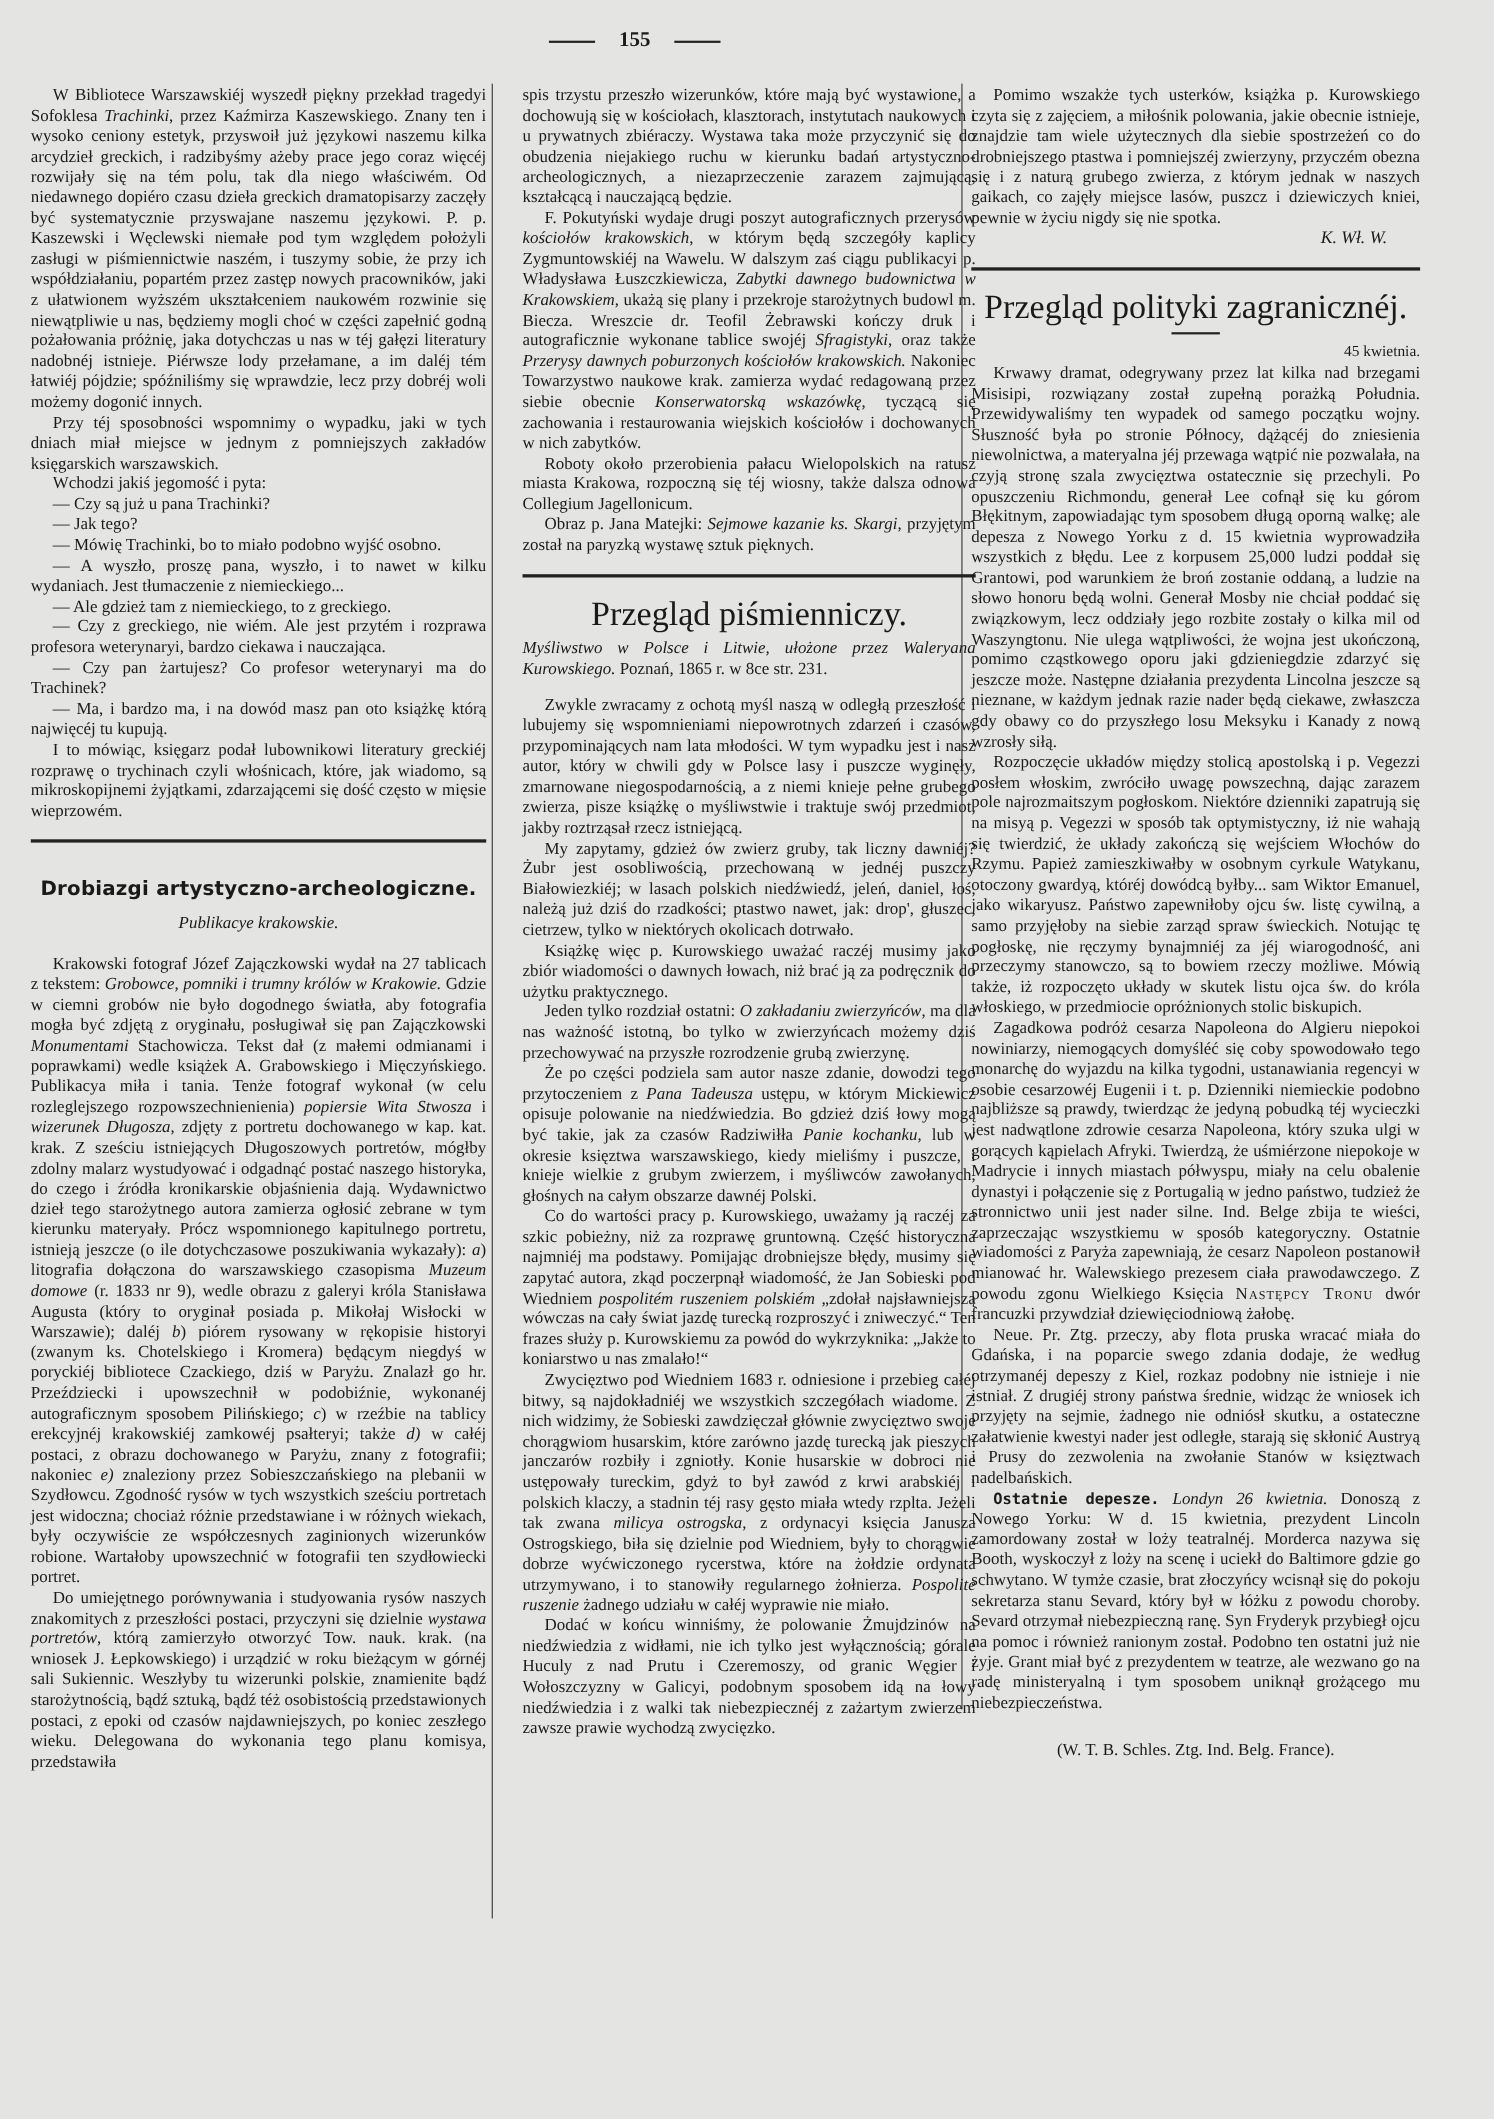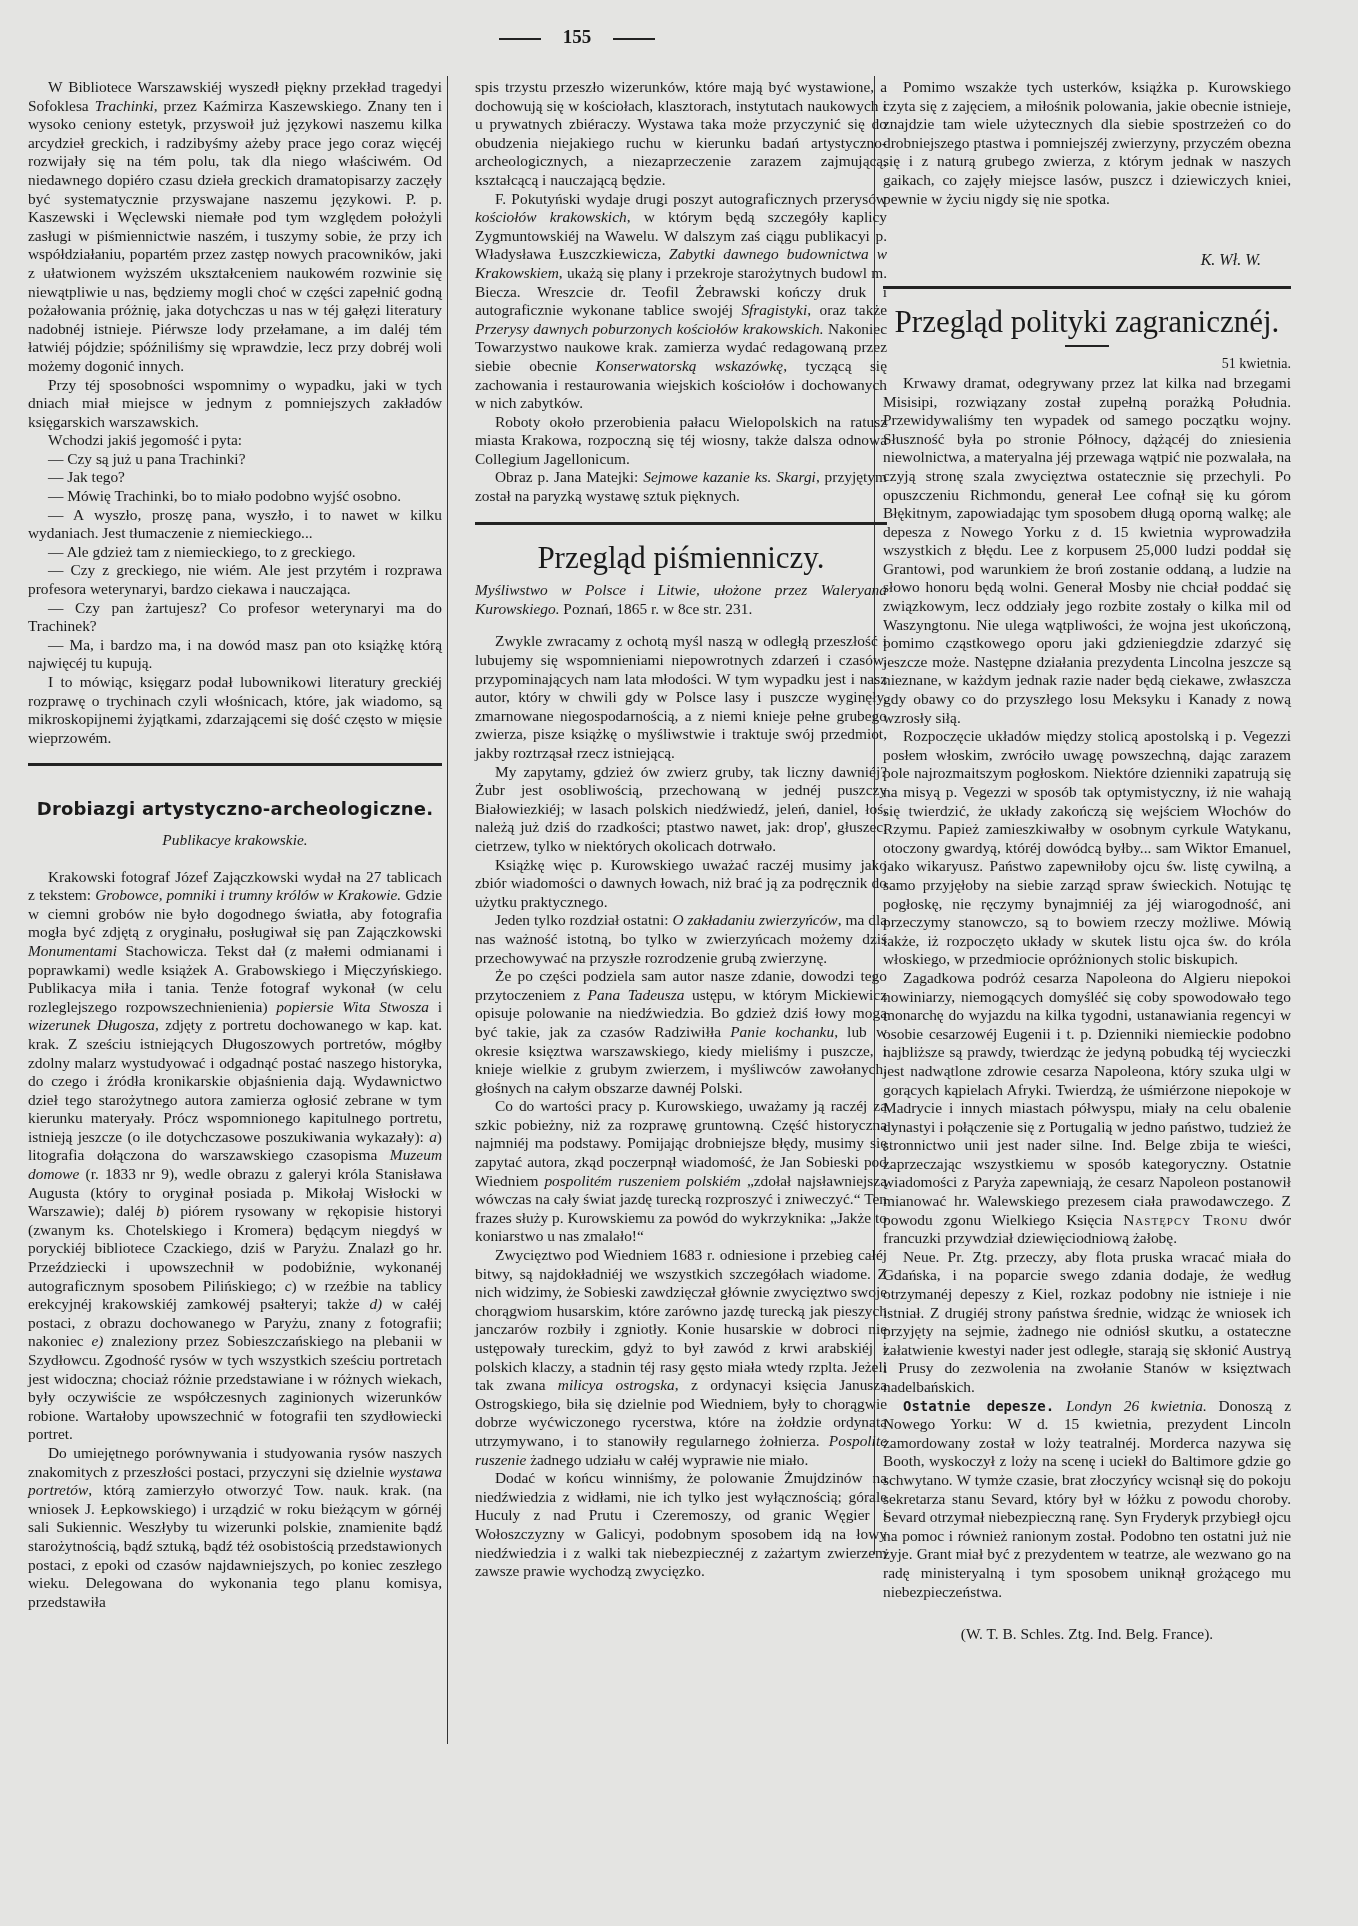--- a/index.html
+++ b/index.html
@@ -30,21 +30,21 @@
   .section-title-bold {
     font-family: "DejaVu Sans", sans-serif; font-weight: bold; font-size: 18px;
     text-align: center; margin: 34px 0 12px 0; letter-spacing: 0.2px;
   }
   .section-title-large {
     font-size: 31px; text-align: center; margin: 24px 0 14px 0; font-weight: normal;
   }
   .subhead { text-align: center; font-style: italic; margin: 8px 0 18px 0; }
   .hrule { border-top: 3px solid #222; margin: 16px 0 0 0; }
   .short-rule { width: 44px; border-top: 2px solid #222; margin: 6px auto 8px auto; }
-  .signature { text-align: right; font-style: italic; padding-right: 30px; font-size: 16px; margin-top: 43px; }
+  .signature { text-align: right; font-style: italic; padding-right: 30px; font-size: 16px; }
   .dateline { text-align: right; font-size: 14px; }
   .biblio { text-indent: 0; margin-bottom: 14px; }
   .source { text-align: center; text-indent: 0; margin-top: 24px; }
   .spaced { font-family: "DejaVu Sans Mono", monospace; font-weight: bold; font-size: 14px; }
   .sc { font-variant: small-caps; letter-spacing: 1px; }
 </style>
 </head>
 <body>
 
 <div class="page-header">
@@ -101,21 +101,21 @@
 </div>
 
 <div class="col" id="col-right">
   <div>
       <p>Pomimo wszakże tych usterków, książka p. Kurowskiego czyta się z zajęciem, a miłośnik polowania, jakie obecnie istnieje, znajdzie tam wiele użytecznych dla siebie spostrzeżeń co do drobniejszego ptastwa i pomniejszéj zwierzyny, przyczém obezna się i z naturą grubego zwierza, z którym jednak w naszych gaikach, co zajęły miejsce lasów, puszcz i dziewiczych kniei, pewnie w życiu nigdy się nie spotka.</p>
     </div>
   <div class="signature">K. Wł. W.</div>
   <div class="hrule"></div>
   <div class="section-title-large">Przegląd polityki zagranicznéj.</div>
   <div class="short-rule"></div>
-  <div class="dateline">51 kwietnia.</div>
+  <div class="dateline">45 kwietnia.</div>
   <div>
       <p>Krwawy dramat, odegrywany przez lat kilka nad brzegami Misisipi, rozwiązany został zupełną porażką Południa. Przewidywaliśmy ten wypadek od samego początku wojny. Słuszność była po stronie Północy, dążącéj do zniesienia niewolnictwa, a materyalna jéj przewaga wątpić nie pozwalała, na czyją stronę szala zwycięztwa ostatecznie się przechyli. Po opuszczeniu Richmondu, generał Lee cofnął się ku górom Błękitnym, zapowiadając tym sposobem długą oporną walkę; ale depesza z Nowego Yorku z d. 15 kwietnia wyprowadziła wszystkich z błędu. Lee z korpusem 25,000 ludzi poddał się Grantowi, pod warunkiem że broń zostanie oddaną, a ludzie na słowo honoru będą wolni. Generał Mosby nie chciał poddać się związkowym, lecz oddziały jego rozbite zostały o kilka mil od Waszyngtonu. Nie ulega wątpliwości, że wojna jest ukończoną, pomimo cząstkowego oporu jaki gdzieniegdzie zdarzyć się jeszcze może. Następne działania prezydenta Lincolna jeszcze są nieznane, w każdym jednak razie nader będą ciekawe, zwłaszcza gdy obawy co do przyszłego losu Meksyku i Kanady z nową wzrosły siłą.</p>
       <p>Rozpoczęcie układów między stolicą apostolską i p. Vegezzi posłem włoskim, zwróciło uwagę powszechną, dając zarazem pole najrozmaitszym pogłoskom. Niektóre dzienniki zapatrują się na misyą p. Vegezzi w sposób tak optymistyczny, iż nie wahają się twierdzić, że układy zakończą się wejściem Włochów do Rzymu. Papież zamieszkiwałby w osobnym cyrkule Watykanu, otoczony gwardyą, któréj dowódcą byłby... sam Wiktor Emanuel, jako wikaryusz. Państwo zapewniłoby ojcu św. listę cywilną, a samo przyjęłoby na siebie zarząd spraw świeckich. Notując tę pogłoskę, nie ręczymy bynajmniéj za jéj wiarogodność, ani przeczymy stanowczo, są to bowiem rzeczy możliwe. Mówią także, iż rozpoczęto układy w skutek listu ojca św. do króla włoskiego, w przedmiocie opróżnionych stolic biskupich.</p>
       <p>Zagadkowa podróż cesarza Napoleona do Algieru niepokoi nowiniarzy, niemogących domyśléć się coby spowodowało tego monarchę do wyjazdu na kilka tygodni, ustanawiania regencyi w osobie cesarzowéj Eugenii i t. p. Dzienniki niemieckie podobno najbliższe są prawdy, twierdząc że jedyną pobudką téj wycieczki jest nadwątlone zdrowie cesarza Napoleona, który szuka ulgi w gorących kąpielach Afryki. Twierdzą, że uśmiérzone niepokoje w Madrycie i innych miastach półwyspu, miały na celu obalenie dynastyi i połączenie się z Portugalią w jedno państwo, tudzież że stronnictwo unii jest nader silne. Ind. Belge zbija te wieści, zaprzeczając wszystkiemu w sposób kategoryczny. Ostatnie wiadomości z Paryża zapewniają, że cesarz Napoleon postanowił mianować hr. Walewskiego prezesem ciała prawodawczego. Z powodu zgonu Wielkiego Księcia <span class="sc">Następcy Tronu</span> dwór francuzki przywdział dziewięciodniową żałobę.</p>
       <p>Neue. Pr. Ztg. przeczy, aby flota pruska wracać miała do Gdańska, i na poparcie swego zdania dodaje, że według otrzymanéj depeszy z Kiel, rozkaz podobny nie istnieje i nie istniał. Z drugiéj strony państwa średnie, widząc że wniosek ich przyjęty na sejmie, żadnego nie odniósł skutku, a ostateczne załatwienie kwestyi nader jest odległe, starają się skłonić Austryą i Prusy do zezwolenia na zwołanie Stanów w księztwach nadelbańskich.</p>
       <p><span class="spaced">Ostatnie depesze.</span> <i>Londyn 26 kwietnia.</i> Donoszą z Nowego Yorku: W d. 15 kwietnia, prezydent Lincoln zamordowany został w loży teatralnéj. Morderca nazywa się Booth, wyskoczył z loży na scenę i uciekł do Baltimore gdzie go schwytano. W tymże czasie, brat złoczyńcy wcisnął się do pokoju sekretarza stanu Sevard, który był w łóżku z powodu choroby. Sevard otrzymał niebezpieczną ranę. Syn Fryderyk przybiegł ojcu na pomoc i również ranionym został. Podobno ten ostatni już nie żyje. Grant miał być z prezydentem w teatrze, ale wezwano go na radę ministeryalną i tym sposobem uniknął grożącego mu niebezpieczeństwa.</p>
     </div>
   <p class="source">(W. T. B. Schles. Ztg. Ind. Belg. France).</p>
 </div>
 

